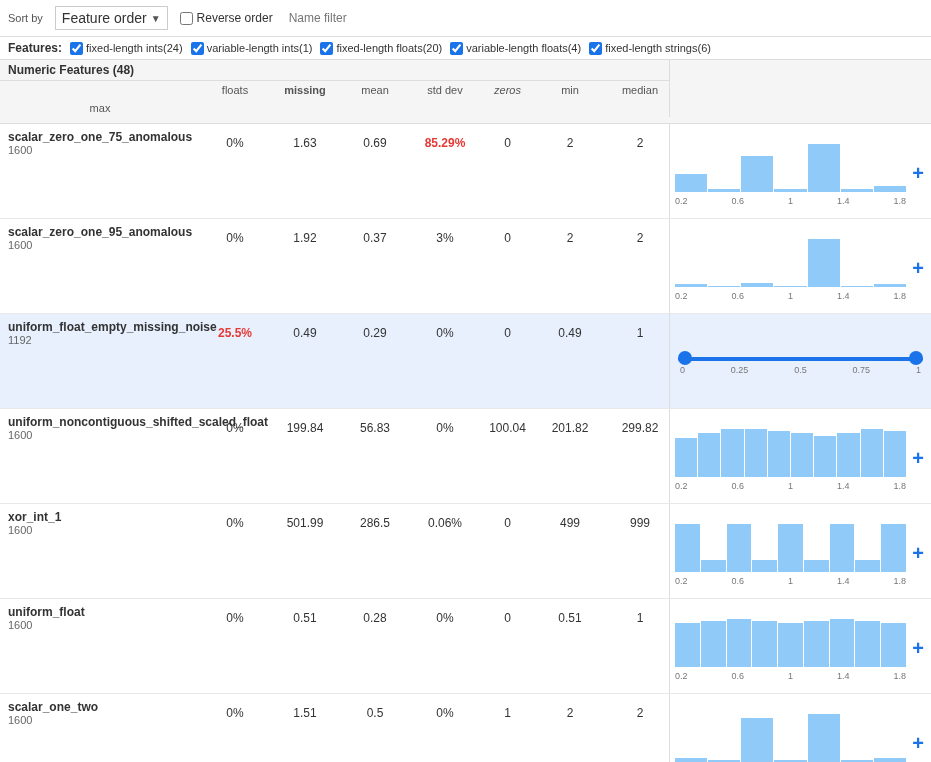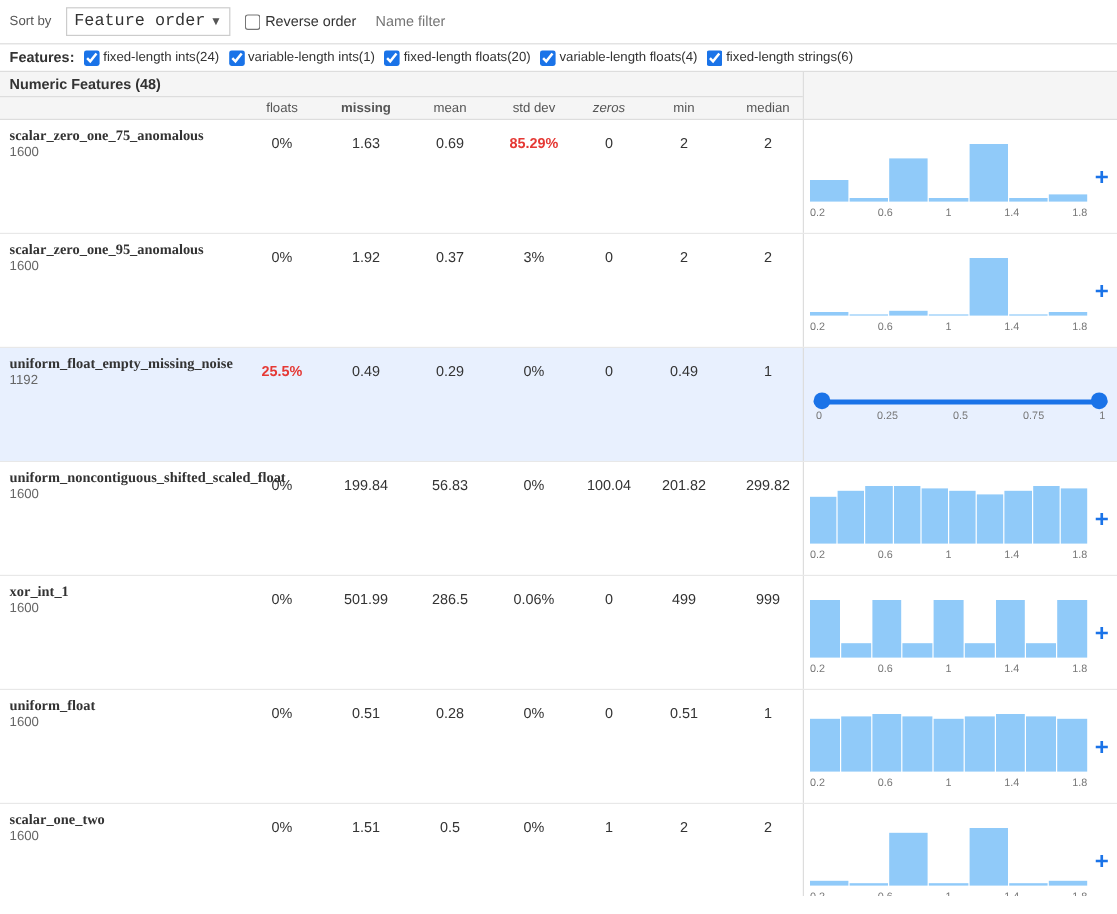--- a/index.html
+++ b/index.html
@@ -102,21 +102,21 @@
     }
     .row-right {
       flex: 1;
       position: relative;
       display: flex;
       flex-direction: column;
       justify-content: center;
     }
 
     .feature-name-block { padding: 0 4px 0 8px; }
-    .fn-name { font-size: 12px; font-weight: bold; font-family: Liberation Serif, serif; }
+    .fn-name { font-size: 12px; font-weight: bold; }
     .fn-count { font-size: 11px; color: #666; }
     .sc { text-align: center; font-size: 12px; padding: 2px; }
     .sc.top { padding-top: 6px; }
 
     .mini-bar-chart {
       position: relative;
       height: 65px;
       margin: 4px 5px 0;
     }
     .bars-wrap {
@@ -158,21 +158,21 @@
     }
   </style>
 </head>
 <body>
 
 <div class="top-section">
 
   <div class="top-bar">
     <span class="sort-label">Sort by</span>
     <div class="sort-select">
-      <span style="font-size:14px;font-family:Liberation Mono, monospace;">Feature order</span>
+      <span style="font-size:14px;">Feature order</span>
       <span class="chevron">▼</span>
     </div>
     <label class="reverse-order">
       <input type="checkbox" style="">
       <span>Reverse order</span>
     </label>
     <input type="text" class="name-filter" placeholder="Name filter" style="">
   </div>
 
   <div class="features-bar">
@@ -193,34 +193,35 @@
       <input type="checkbox" checked="" style="">
       <span>variable-length floats(4)</span>
     </label>
     <label class="feature-chip">
       <input type="checkbox" checked="" style="">
       <span>fixed-length strings(6)</span>
     </label>
   </div>
 </div>
 
-<div style="display:flex; border-bottom:1px solid #ddd; background:#f5f5f5;">
+<div style="display:flex; border-bottom:1px solid #ddd; background:#f5f5f5;flex-direction:column;">
   <div style="width:670px;min-width:670px;border-right:1px solid #ddd;">
     <div style="padding:3px 8px;font-size:12px;font-weight:bold;border-bottom:1px solid #ddd;">
       <span>Numeric Features (48)</span>
     </div>
     <div style="display:grid;grid-template-columns:200px 70px 70px 70px 70px 55px 70px 70px;">
       <div style="font-size:11px;color:#555;padding:3px 4px 3px 8px;text-align:left;"></div>
       <div style="font-size:11px;color:#555;padding:3px 2px;text-align:center;">floats</div>
       <div style="font-size:11px;color:#555;padding:3px 2px;text-align:center;font-weight:bold;">missing</div>
       <div style="font-size:11px;color:#555;padding:3px 2px;text-align:center;">mean</div>
       <div style="font-size:11px;color:#555;padding:3px 2px;text-align:center;">std dev</div>
       <div style="font-size:11px;color:#555;padding:3px 2px;text-align:center;font-style:italic;">zeros</div>
       <div style="font-size:11px;color:#555;padding:3px 2px;text-align:center;">min</div>
       <div style="font-size:11px;color:#555;padding:3px 2px;text-align:center;">median</div>
+      <div style="font-size:11px;color:#555;padding:3px 2px;text-align:center;">max</div>
     </div>
   </div>
   <div style="flex:1;display:flex;flex-direction:column;">
     <div style="padding:3px 8px;font-size:11px;color:#555;"></div>
   </div>
 </div>
 
 <div id="rows-container" style="overflow-y:auto;height:calc(762px - 116px);">
 
     <div class="row-pair" style="">

